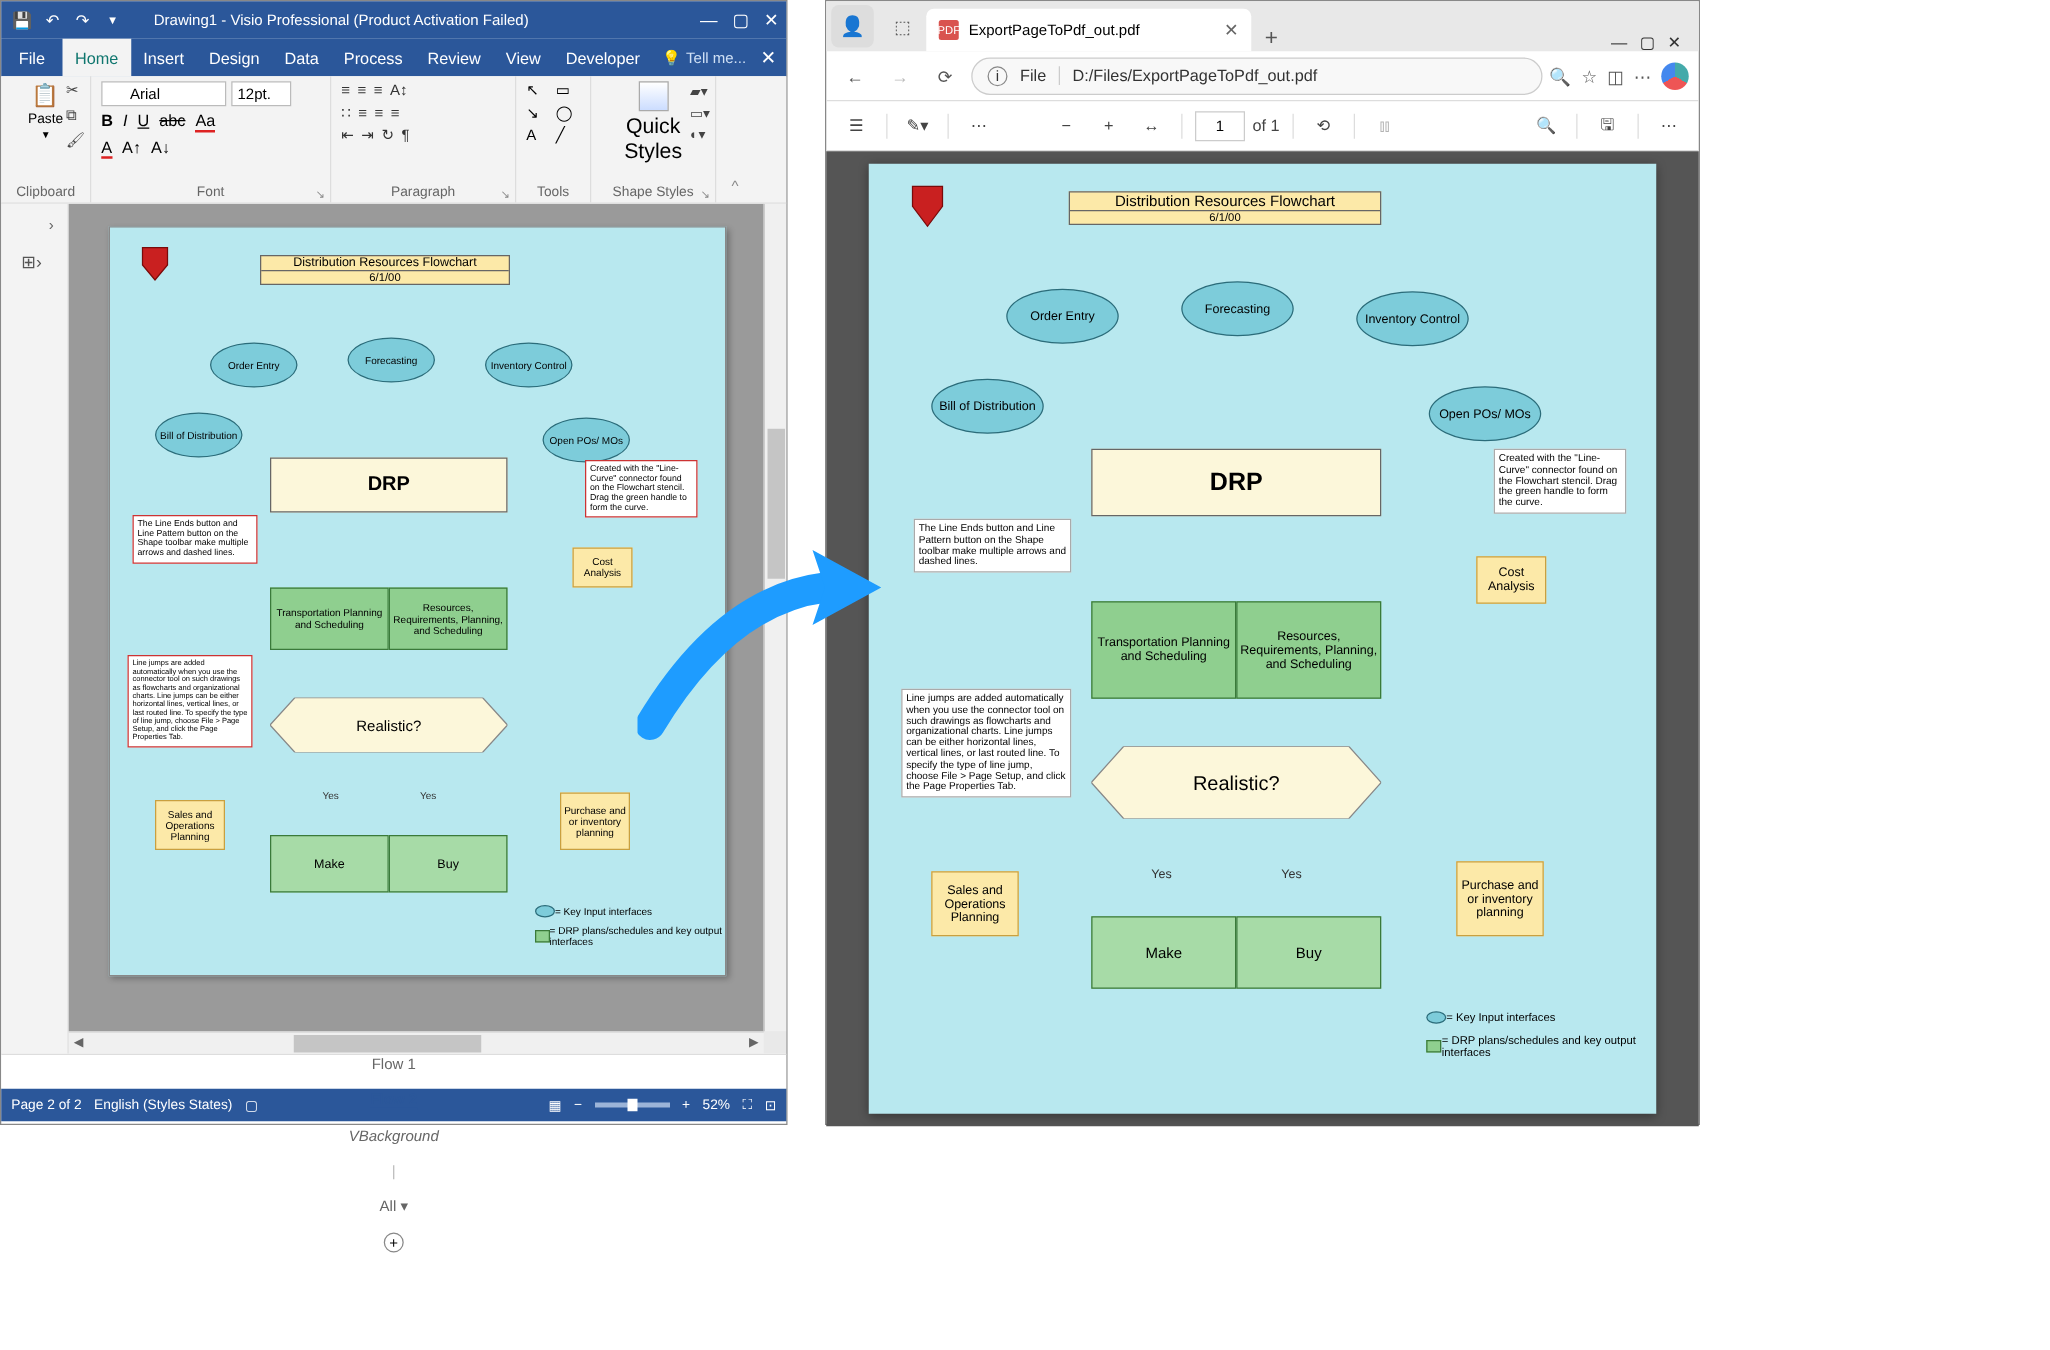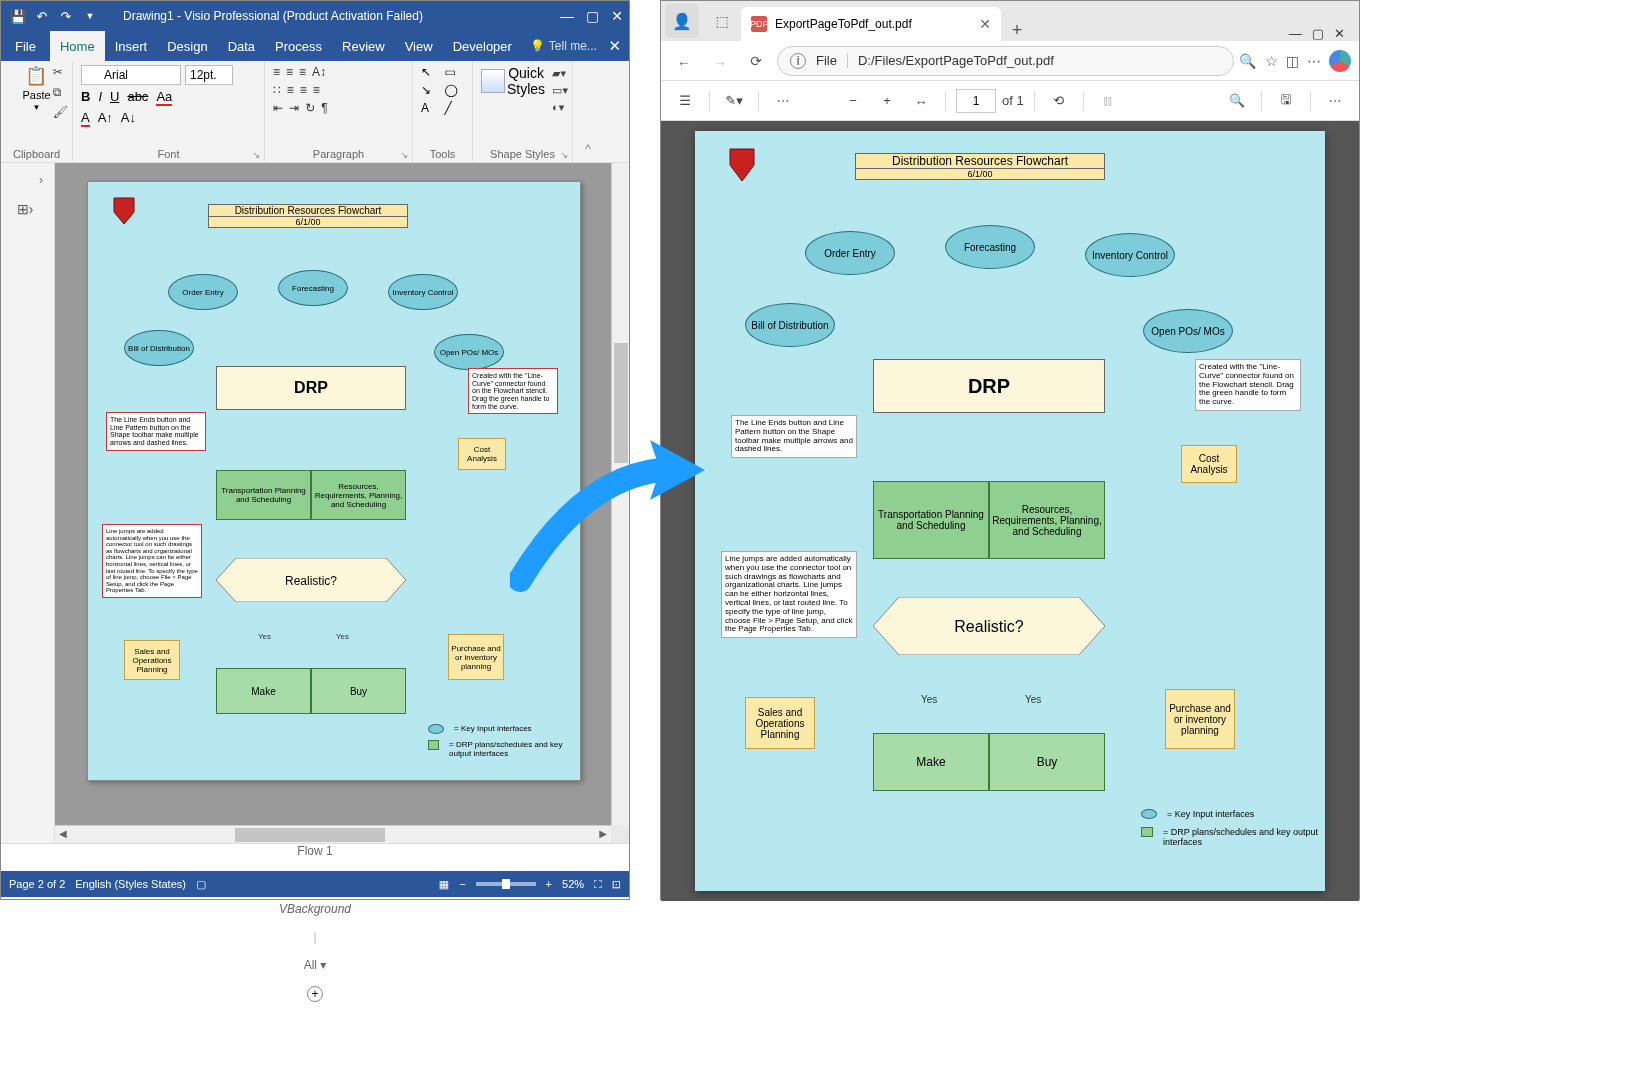--- a/index.html
+++ b/index.html
@@ -29,21 +29,21 @@
 .font-group { width: 192px; }
 .font-group .row { display: flex; gap: 4px; margin-bottom: 4px; }
 .font-select { border: 1px solid #bbb; background:#fff; font-size: 12px; padding: 2px 22px; width: 100px; }
 .size-select { border: 1px solid #bbb; background:#fff; font-size: 12px; padding: 2px 4px; width: 48px; }
 .font-group .btns { display: flex; gap: 8px; font-size: 13px;}
 .para-group { width: 148px; }
 .para-group .row { display:flex; gap:6px; margin-bottom:4px; font-size:12px; color:#333;}
 .tools-group { width: 60px; }
 .tools-group .toolgrid { display:grid; grid-template-columns:repeat(2,1fr); gap:4px; font-size:12px;}
 .shape-group { width: 100px; }
-.shape-group .quickstyles { display:flex; flex-direction:row; align-items:center; font-size:14px; gap:2px;}
+.shape-group .quickstyles { display:flex; flex-direction:column; align-items:center; font-size:17px; gap:2px;}
 .shape-group .quickstyles .qbox { width:24px; height:24px; border:1px solid #aaa; background:linear-gradient(#fff,#cdf);}
 .shape-group .sideicons { position:absolute; right:4px; top:6px; display:flex; flex-direction:column; gap:4px; font-size:11px; color:#444;}
 .ribbon-collapse { width:30px; display:flex; align-items:flex-end; justify-content:center; color:#888; font-size:12px; padding-bottom:6px;}
 
 .visio-content { position: relative; height: 680px; background: #e9e9e9; overflow: hidden; }
 .visio-leftbar { position:absolute; left:0; top:0; width:54px; height:100%; background:#f3f3f3; border-right:1px solid #ddd;}
 .visio-leftbar .collapse-arrow { position:absolute; top:10px; left:38px; font-size:12px; color:#666;}
 .visio-leftbar .shapes-icon { position:absolute; top:38px; left:16px; font-size:14px; color:#555;}
 .visio-canvas-wrap { position:absolute; left:54px; top:0; right:18px; bottom:18px; background:#9a9a9a; overflow:hidden;}
 .visio-page { position:absolute; left:32px; top:18px; width:494px; height:600px; background:#b8e8ef; border:1px solid #888; box-shadow:2px 2px 5px rgba(0,0,0,0.3);}
@@ -98,21 +98,21 @@
 .title-banner.big { font-size:12px; }
 .title-banner .sub { border-top:1px solid #666; font-size:9px;}
 .ellipse { position:absolute; background:#7dccda; border:1px solid #2b6c7a; border-radius:50%; display:flex; align-items:center; justify-content:center; text-align:center; }
 .drp-box { position:absolute; background:#fcf7da; border:1px solid #666; display:flex; align-items:center; justify-content:center; }
 .green-box { position:absolute; background:#8fcf8f; border:1px solid #3a7a3a; display:flex; align-items:center; justify-content:center; text-align:center;}
 .green-box.light { background:#a7dba7; }
 .sticky { position:absolute; background:#fce9a8; border:1px solid #c9a040; display:flex; align-items:center; justify-content:center; text-align:center;}
 .callout { position:absolute; background:#fff; border:1px solid #c33; padding:3px; line-height:1.1;}
 .callout.gray { border:1px solid #aaa; }
 .decision-shape { position:absolute; }
-.legend { position:absolute; font-size:8px; display:flex; align-items:flex-start; gap:10px;}
+.legend { position:absolute; font-size:8px; display:flex; align-items:center; gap:0;}
 .legend.big { font-size:9px; }
 .legend .le { width:16px; height:10px; background:#7dccda; border:1px solid #2b6c7a; border-radius:50%;}
 .legend .lb { width:14px; height:10px; background:#8fcf8f; border:1px solid #3a7a3a;}
 .tiny-label { position:absolute; font-size:8px; color:#333;}
 
 
 .big-arrow { position:absolute; left:510px; top:420px; width:200px; height:180px; }
 </style>
 </head>
 <body>

